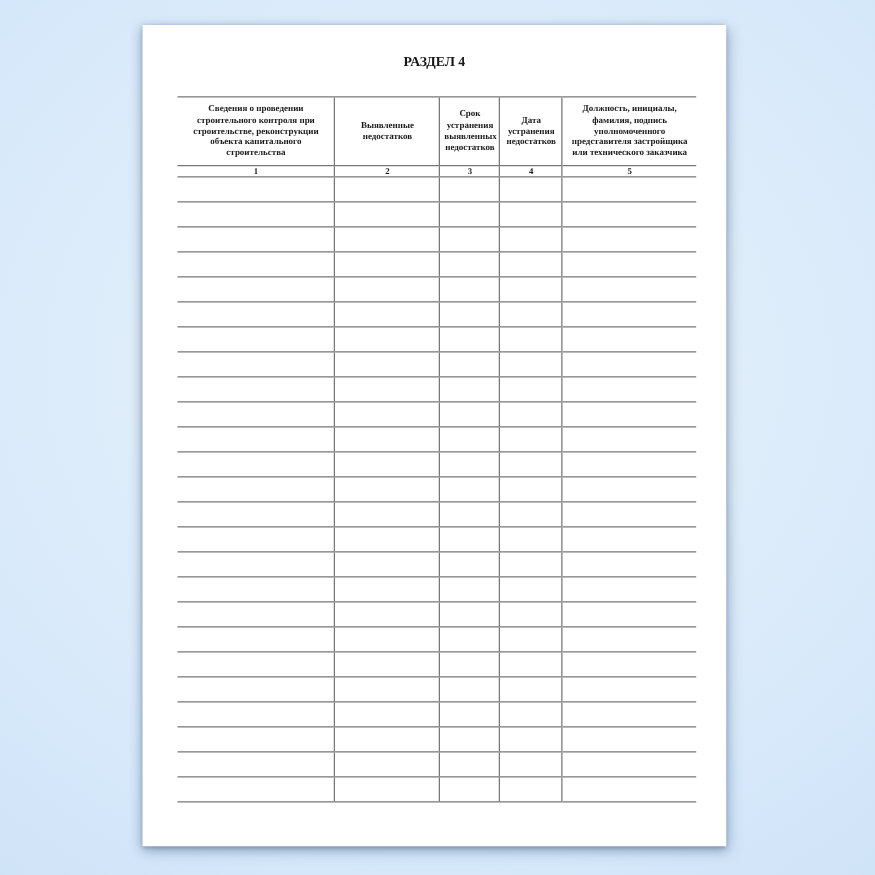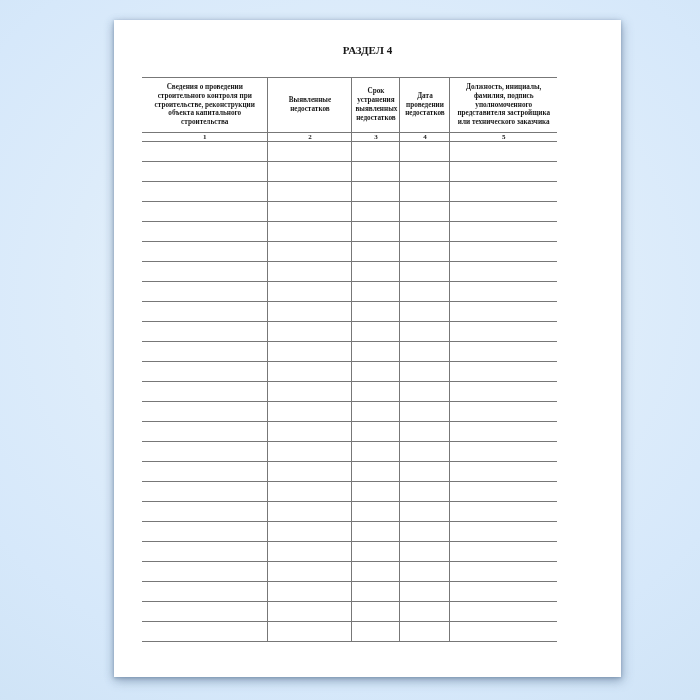--- a/index.html
+++ b/index.html
@@ -20,21 +20,20 @@
   .page {
     position: absolute;
     left: 114px;
     top: 20px;
     width: 467px;
     height: 657px;
     background: #ffffff;
     box-shadow: 0 1px 3px rgba(100,125,155,0.55),
                 2px 4px 10px rgba(100,125,155,0.45),
                 -2px 2px 8px rgba(100,125,155,0.30);
-    padding-left: 40px;
   }
   .title-block {
     position: absolute;
     top: 24px;
     left: 0;
     width: 100%;
     text-align: center;
     font-weight: bold;
     color: #171717;
   }
@@ -106,21 +105,21 @@
         <col style="width:20.24%">
         <col style="width:11.57%">
         <col style="width:12.05%">
         <col style="width:25.78%">
       </colgroup>
       <thead>
         <tr class="head-row">
           <th>Сведения о проведении строительного контроля при строительстве, реконструкции объекта капитального строительства</th>
           <th>Выявленные недостатков</th>
           <th>Срок устранения выявленных недостатков</th>
-          <th>Дата проведении недостатков</th>
+          <th>Дата устранения недостатков</th>
           <th>Должность, инициалы, фамилия, подпись уполномоченного представителя застройщика или технического заказчика</th>
         </tr>
         <tr class="num-row">
           <th>1</th>
           <th>2</th>
           <th>3</th>
           <th>4</th>
           <th>5</th>
         </tr>
       </thead>

